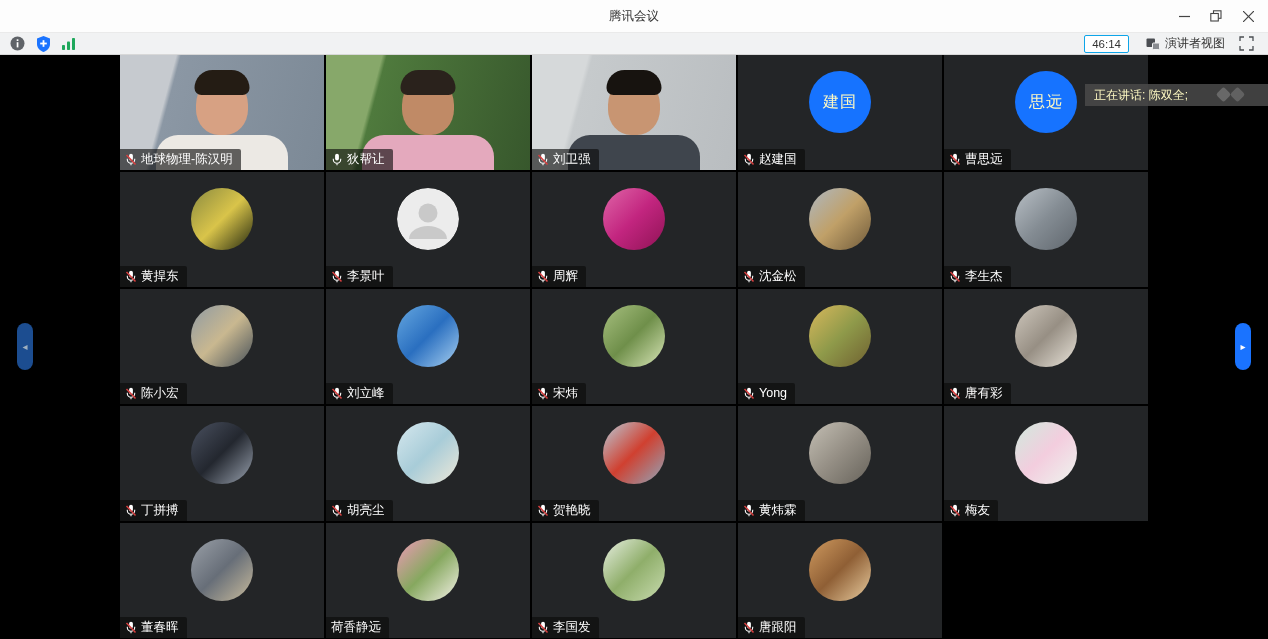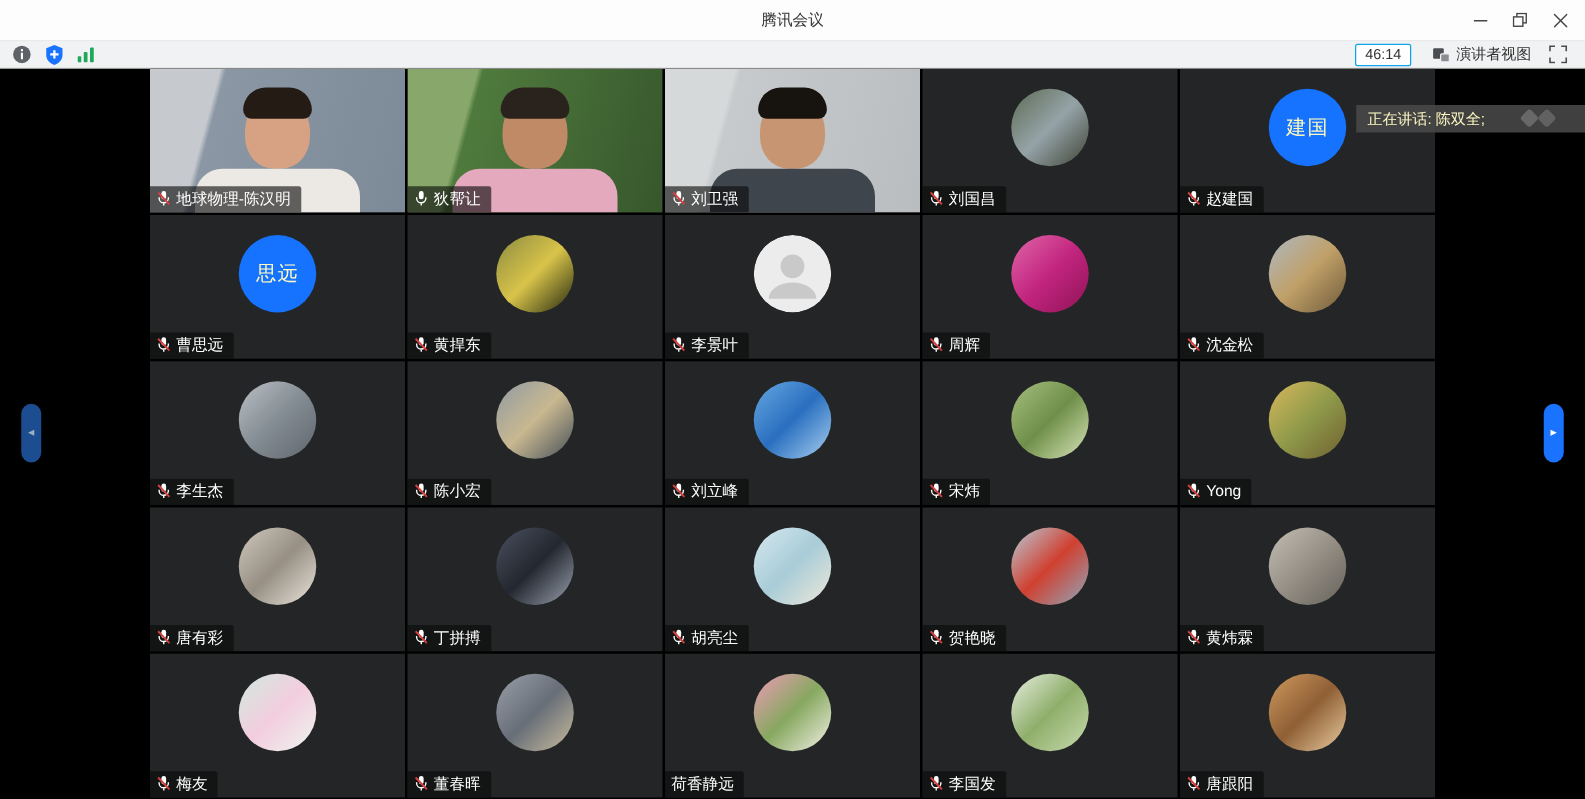--- a/index.html
+++ b/index.html
@@ -37,21 +37,21 @@
 
   .video{ position:absolute; inset:0; }
   .head{ position:absolute; left:50%; transform:translateX(-50%); top:22px;
     width:52px; height:58px; border-radius:48% 48% 44% 44%; }
   .hair{ position:absolute; left:50%; transform:translateX(-50%); top:15px;
     width:55px; height:25px; border-radius:26px 26px 10px 10px; }
   .torso{ position:absolute; left:50%; transform:translateX(-50%); bottom:0;
     width:132px; height:35px; border-radius:22px 22px 0 0; }
 
   .label{ position:absolute; left:0; bottom:0; z-index:3; max-width:100%;
-    display:flex; gap:4px; background:rgba(10,10,10,.62);
+    display:flex; align-items:center; gap:4px; background:rgba(10,10,10,.62);
     color:#fff; font-size:12.5px; line-height:14px; padding:3px 8px 4px 5px;
     border-radius:0 2px 0 0; white-space:nowrap; }
   .label .mic{ flex:0 0 auto; }
 
   .banner{ position:absolute; top:29px; right:0; width:183px; height:22px; z-index:6;
     background:rgba(73,73,73,.88); color:#fef9c3; font-size:12px;
     display:flex; align-items:center; padding-left:9px; }
   .banner .wm{ position:absolute; right:14px; top:1px; }
 
   .nav{ position:absolute; top:268px; width:16px; height:47px; border-radius:8px; z-index:7;
@@ -166,32 +166,20 @@
           <svg class="mic" width="12" height="13" viewBox="0 0 12 13">
             <rect x="4.1" y="0.8" width="3.8" height="6.6" rx="1.9" fill="#fff"></rect>
             <path d="M2.3 5.8 v0.7 a3.7 3.7 0 0 0 7.4 0 v-0.7" fill="none" stroke="#fff" stroke-width="1.1"></path>
             <line x1="6" y1="10.6" x2="6" y2="12.3" stroke="#fff" stroke-width="1.1"></line>
             <line x1="1.5" y1="2" x2="10.5" y2="11.5" stroke="#d84040" stroke-width="1.5"></line>
           </svg>
           <span>刘卫强</span>
         </div>
       </div>
       <div class="tile">
-        <div class="avatar photo" style="background:linear-gradient(135deg,#5d6b52,#95a3a8,#3f4435)"></div>
-        <div class="label">
-          <svg class="mic" width="12" height="13" viewBox="0 0 12 13">
-            <rect x="4.1" y="0.8" width="3.8" height="6.6" rx="1.9" fill="#fff"></rect>
-            <path d="M2.3 5.8 v0.7 a3.7 3.7 0 0 0 7.4 0 v-0.7" fill="none" stroke="#fff" stroke-width="1.1"></path>
-            <line x1="6" y1="10.6" x2="6" y2="12.3" stroke="#fff" stroke-width="1.1"></line>
-            <line x1="1.5" y1="2" x2="10.5" y2="11.5" stroke="#d84040" stroke-width="1.5"></line>
-          </svg>
-          <span>刘国昌</span>
-        </div>
-      </div>
-      <div class="tile">
         <div class="avatar textav" style="background:#1673ff">建国</div>
         <div class="label">
           <svg class="mic" width="12" height="13" viewBox="0 0 12 13">
             <rect x="4.1" y="0.8" width="3.8" height="6.6" rx="1.9" fill="#fff"></rect>
             <path d="M2.3 5.8 v0.7 a3.7 3.7 0 0 0 7.4 0 v-0.7" fill="none" stroke="#fff" stroke-width="1.1"></path>
             <line x1="6" y1="10.6" x2="6" y2="12.3" stroke="#fff" stroke-width="1.1"></line>
             <line x1="1.5" y1="2" x2="10.5" y2="11.5" stroke="#d84040" stroke-width="1.5"></line>
           </svg>
           <span>赵建国</span>
         </div>

